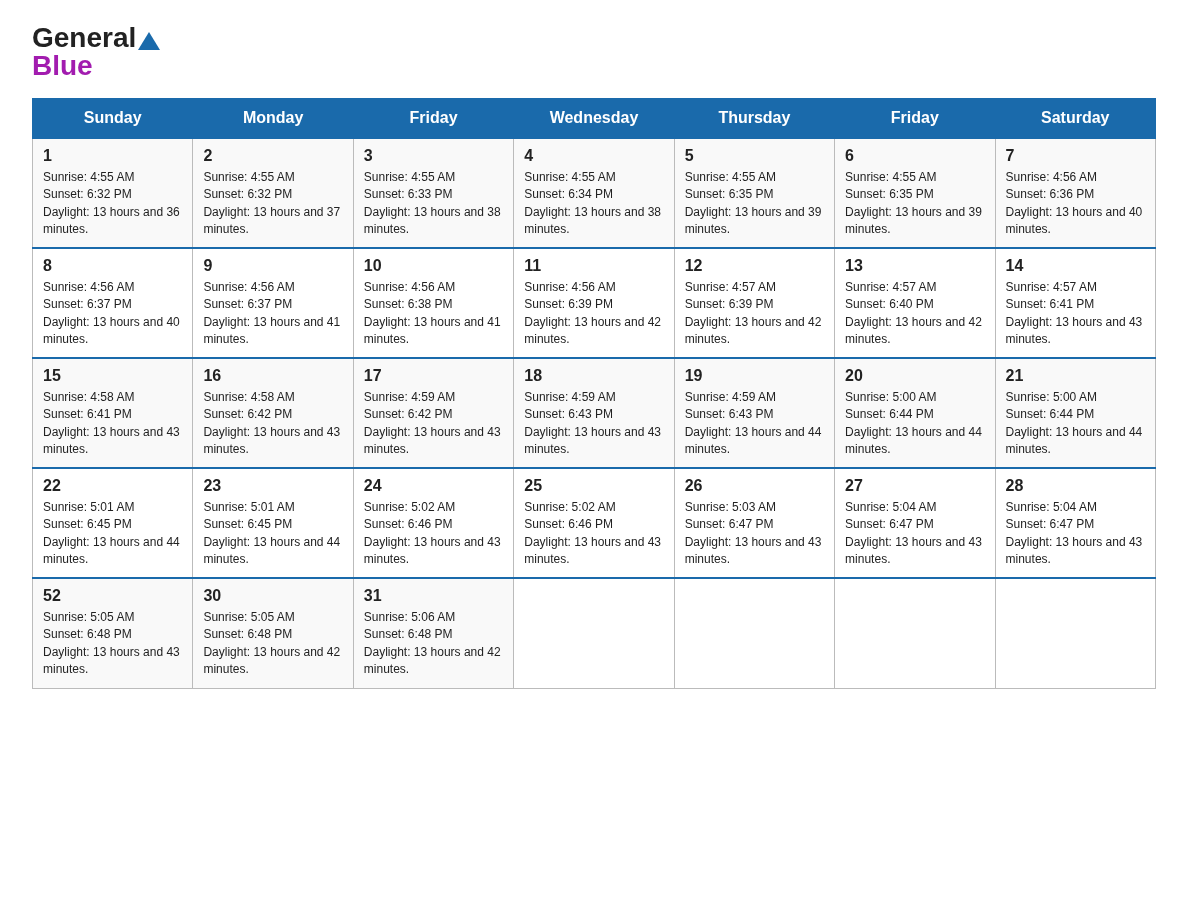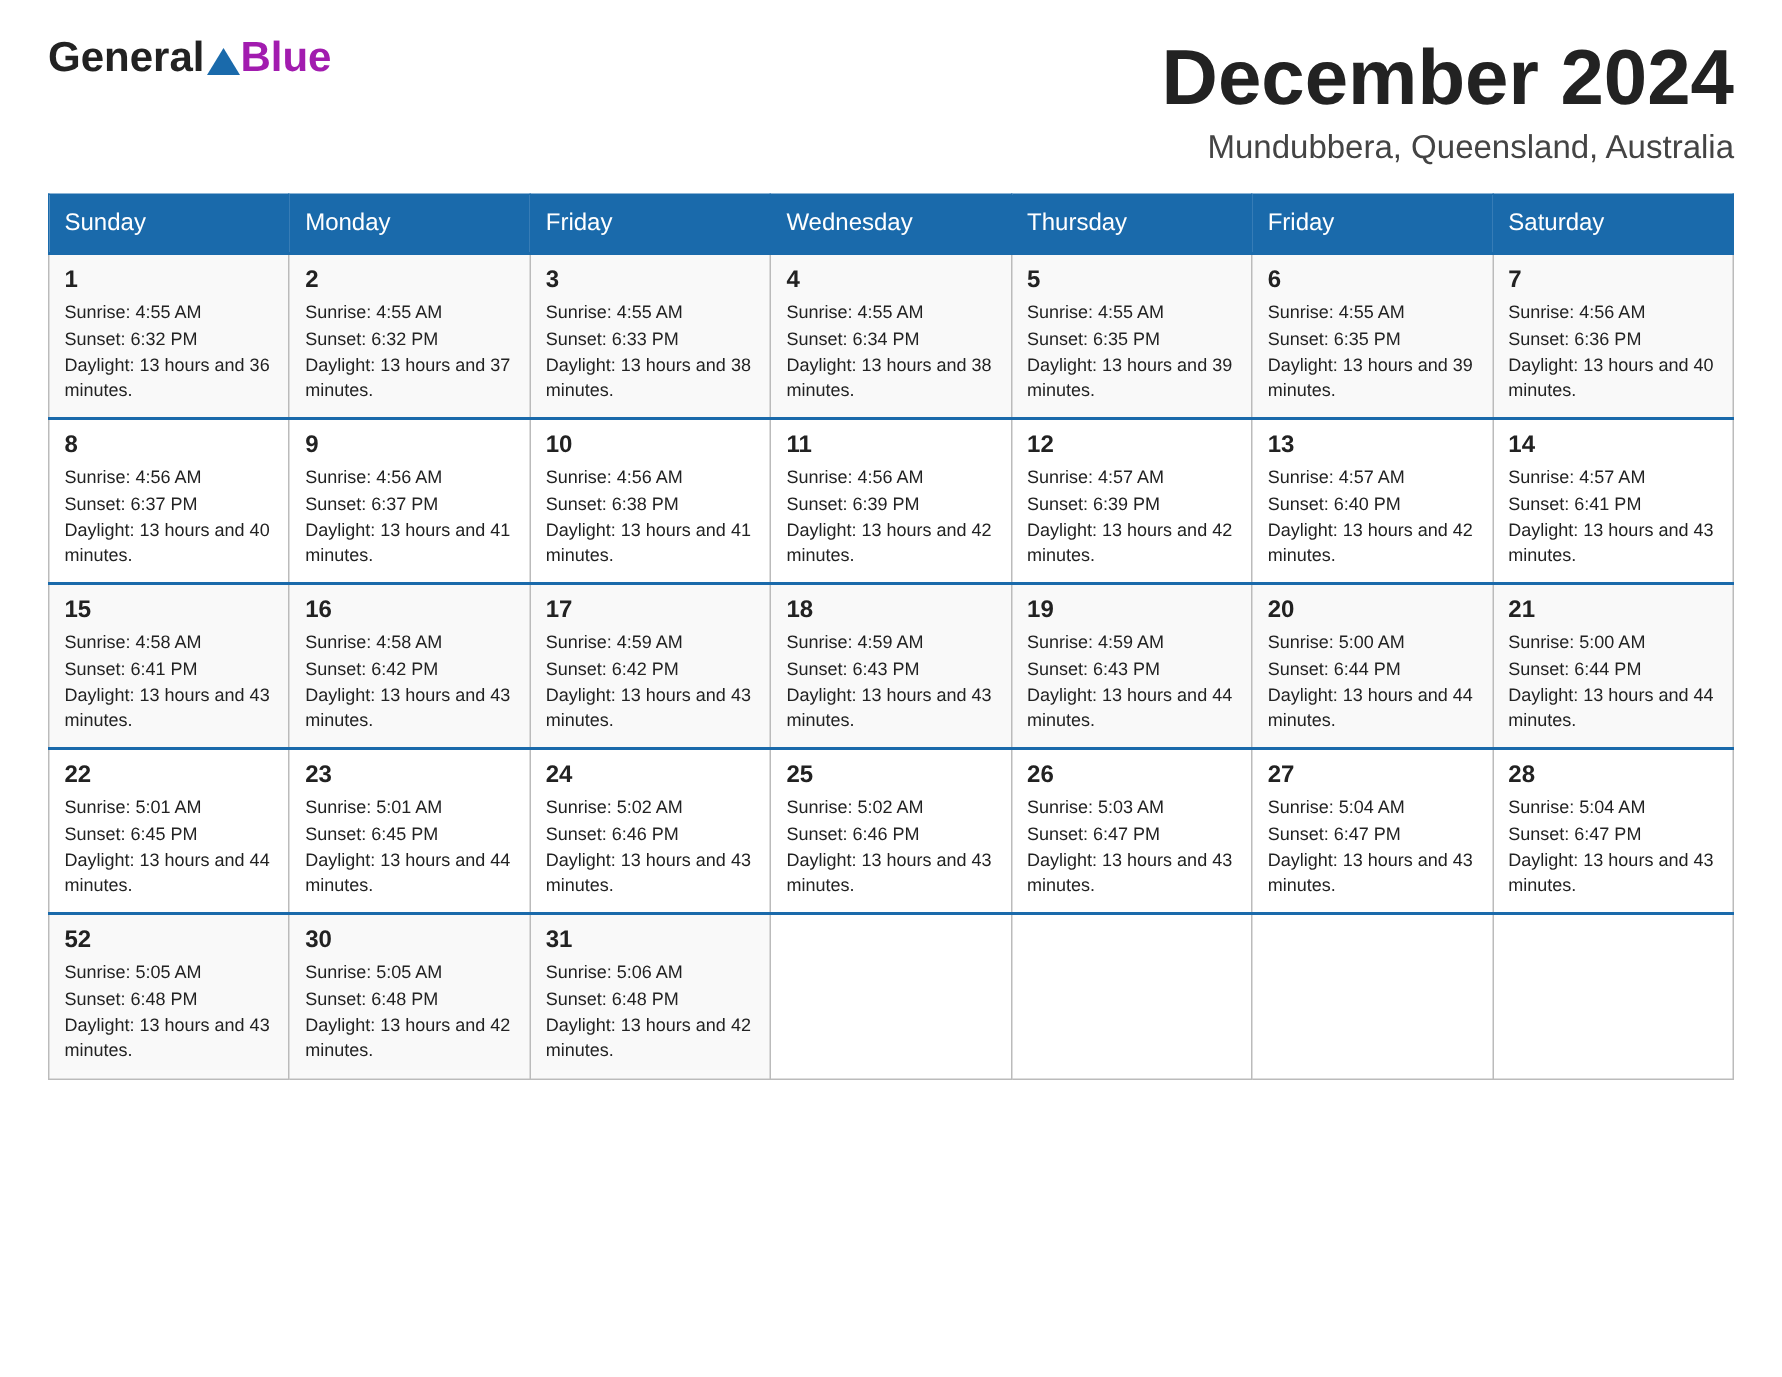--- a/index.html
+++ b/index.html
@@ -12,21 +12,21 @@
       min-height: 918px;
     }
     .header {
       display: flex;
       justify-content: space-between;
       align-items: flex-start;
       margin-bottom: 18px;
     }
     .logo {
       display: flex;
-      flex-direction: row;
+      flex-direction: column;
       align-items: flex-start;
     }
     .logo-text-general {
       font-size: 28px;
       font-weight: bold;
       color: #222;
       line-height: 1;
     }
     .logo-text-blue {
       font-size: 28px;
@@ -54,23 +54,23 @@
     }
     table {
       width: 100%;
       border-collapse: collapse;
       table-layout: fixed;
     }
     thead tr th {
       background: #1a6aab;
       color: #fff;
       font-size: 16px;
-      font-weight: normal;
+      font-weight: bold;
       padding: 10px 10px;
-      text-align: left;
+      text-align: center;
       border: 1px solid #1a6aab;
     }
     tbody tr td {
       border: 1px solid #bbb;
       vertical-align: top;
       padding: 8px 10px;
       font-size: 13px;
       min-height: 90px;
       height: 110px;
     }
@@ -110,24 +110,20 @@
     <div class="logo-row">
       <span class="logo-text-general">General</span>
       <svg width="22" height="22" viewBox="0 0 22 22" style="margin-left:2px;margin-top:2px;">
         <polygon points="0,22 11,4 22,22" fill="#1a6aab"></polygon>
       </svg>
     </div>
     <div class="logo-row">
       <span class="logo-text-blue">Blue</span>
     </div>
   </div>
-  <div class="title-block">
-    <div class="month-title">December 2024</div>
-    <div class="location-title">Mundubbera, Queensland, Australia</div>
-  </div>
 </div>
 
 <table>
   <thead>
     <tr>
 
     <th>Sunday</th>
         <th>Monday</th>
         <th>Friday</th>
         <th>Wednesday</th>

